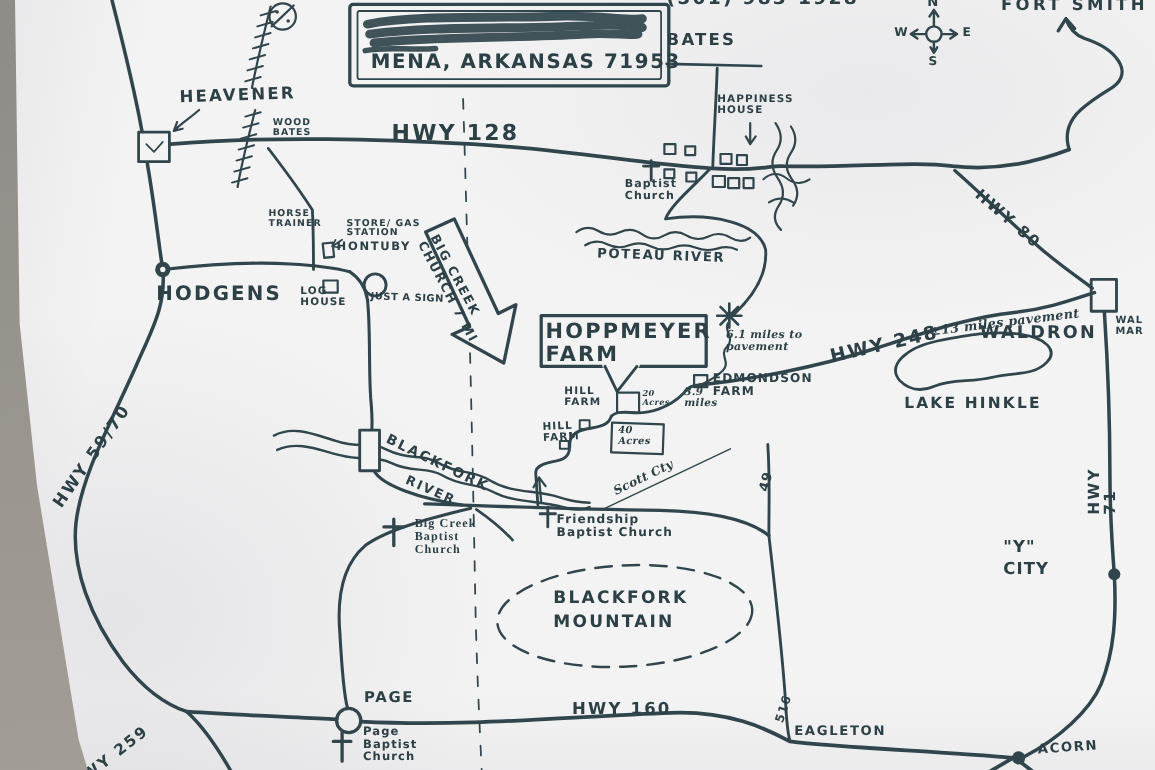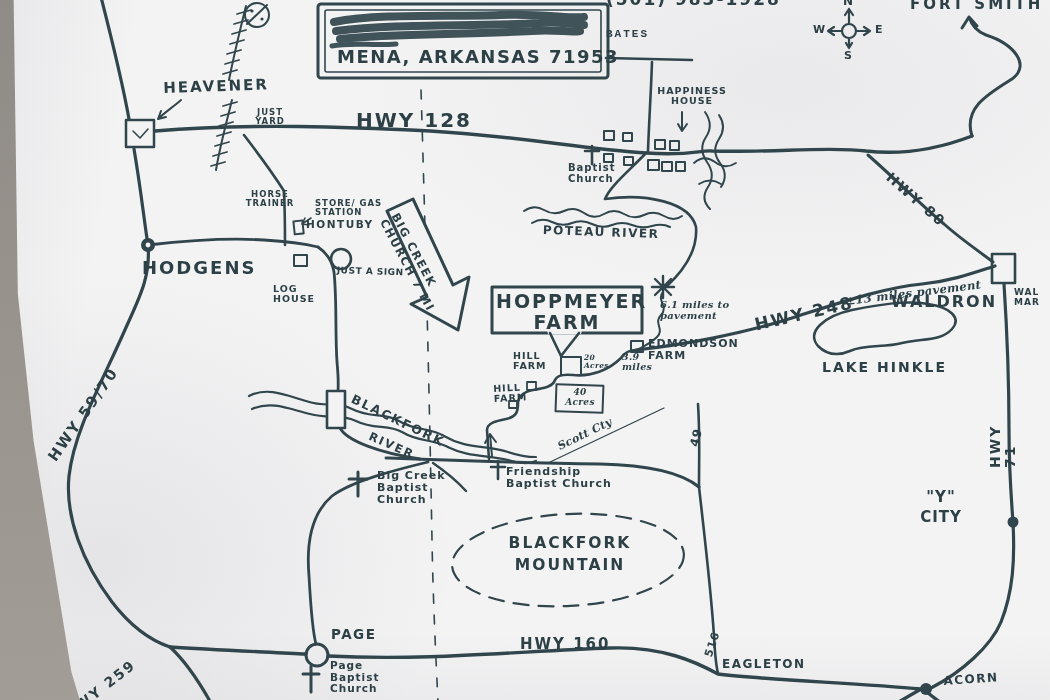--- a/index.html
+++ b/index.html
@@ -12,21 +12,21 @@
       radial-gradient(ellipse 600px 300px at 75% 12%, rgba(120,120,130,0.08), transparent 70%),
       radial-gradient(ellipse 500px 400px at 10% 80%, rgba(100,100,110,0.10), transparent 70%),
       linear-gradient(100deg, rgba(90,90,100,0.07) 0%, transparent 12%),
       linear-gradient(0deg, rgba(90,90,100,0.05) 0%, transparent 10%);}
   .edge{position:absolute;inset:0;pointer-events:none;
     background:linear-gradient(175deg,#8f8b86,#a49f98);
     clip-path:polygon(0% 0%, 1.3% 0%, 1.7% 42%, 3.2% 63%, 6.8% 96%, 7.6% 100%, 0% 100%);}
   svg{position:absolute;left:0;top:0;}
   .lbl{position:absolute;color:#2c4046;font-weight:700;line-height:1.1;
        white-space:pre-line;letter-spacing:1px;transform-origin:0 0;}
-  .c{text-align:center;}
+  .c{text-align:left;}
   .cur{font-family:"DejaVu Serif",serif;font-style:italic;font-weight:600;letter-spacing:0.3px;}
 </style>
 </head>
 <body>
 
 <div id="photo">
   <div class="paper"></div>
   <div class="shade"></div>
 
   <svg width="1050" height="700" viewBox="0 0 1050 700">
@@ -148,40 +148,40 @@
 
       <rect x="992" y="254" width="23" height="29" stroke-width="2.6"></rect>
       <circle cx="317" cy="655" r="11" stroke-width="3"></circle>
       <circle cx="1013" cy="522" r="5.5" fill="#31464c" stroke="none"></circle>
       <circle cx="926" cy="689" r="6" fill="#31464c" stroke="none"></circle>
     </g>
   </svg>
 
   <div class="lbl" style="left:606px;top:-10px;font-size:17px;letter-spacing:2px;">(501) 983-1928</div>
   <div class="lbl" style="left:337px;top:47px;font-size:18px;letter-spacing:1.5px;">MENA, ARKANSAS 71953</div>
-  <div class="lbl" style="left:606px;top:28px;font-size:11px;letter-spacing:2px;font-family:Liberation Mono, monospace;">BATES</div>
+  <div class="lbl" style="left:606px;top:28px;font-size:15px;letter-spacing:2px;">BATES</div>
   <div class="lbl" style="left:910px;top:-4px;font-size:15px;letter-spacing:3px;">FORT SMITH</div>
   <div class="lbl" style="left:843px;top:-5px;font-size:12px;">N</div>
   <div class="lbl" style="left:813px;top:24px;font-size:11px;">W</div>
   <div class="lbl" style="left:875px;top:24px;font-size:11px;">E</div>
   <div class="lbl" style="left:844px;top:50px;font-size:11px;">S</div>
 
   <div class="lbl" style="left:163px;top:80px;font-size:15px;letter-spacing:2px;transform:rotate(-2deg);">HEAVENER</div>
-  <div class="lbl c" style="left:248px;top:108px;font-size:8.5px;width:44px;">JUST YARD</div>
+  <div class="lbl c" style="left:248px;top:108px;font-size:8.5px;width:44px;">WOOD BATES</div>
   <div class="lbl" style="left:356px;top:109px;font-size:20px;letter-spacing:2px;">HWY 128</div>
   <div class="lbl" style="left:893px;top:170px;font-size:14px;letter-spacing:2px;transform:rotate(41deg);">HWY 80</div>
   <div class="lbl c" style="left:652px;top:86px;font-size:9.5px;width:80px;">HAPPINESS HOUSE</div>
   <div class="lbl" style="left:568px;top:162px;font-size:10px;width:52px;font-weight:600;">Baptist Church</div>
   <div class="lbl" style="left:543px;top:224px;font-size:12px;letter-spacing:1.5px;transform:rotate(2deg);">POTEAU RIVER</div>
 
   <div class="lbl" style="left:142px;top:224px;font-size:18px;letter-spacing:2px;margin-top:34px;">HODGENS</div>
   <div class="lbl c" style="left:244px;top:190px;font-size:8.5px;width:52px;">HORSE TRAINER</div>
   <div class="lbl" style="left:315px;top:199px;font-size:8.5px;width:82px;">STORE/ GAS STATION</div>
   <div class="lbl" style="left:306px;top:219px;font-size:10.5px;letter-spacing:1.5px;">HONTUBY</div>
-  <div class="lbl" style="left:273px;top:284px;font-size:9.5px;width:46px;">LOG HOUSE</div>
+  <div class="lbl" style="left:273px;top:260px;font-size:9.5px;width:46px;">LOG HOUSE</div>
   <div class="lbl" style="left:337px;top:266px;font-size:9px;letter-spacing:0.5px;transform:rotate(2deg);">JUST A SIGN</div>
   <div class="lbl" style="left:400px;top:211px;font-size:11.5px;letter-spacing:1.5px;width:104px;transform:rotate(62deg);">BIG CREEK
 CHURCH 7 MI</div>
 
   <div class="lbl c" style="left:496px;top:291px;font-size:19px;letter-spacing:2px;width:142px;">HOPPMEYER FARM</div>
   <div class="lbl cur" style="left:660px;top:299px;font-size:10px;width:78px;">6.1 miles to pavement</div>
   <div class="lbl" style="left:648px;top:338px;font-size:11px;width:92px;letter-spacing:1px;">EDMONDSON FARM</div>
   <div class="lbl cur" style="left:622px;top:352px;font-size:9.5px;width:36px;">3.9 miles</div>
   <div class="lbl" style="left:513px;top:351px;font-size:9.5px;width:38px;">HILL FARM</div>
   <div class="lbl" style="left:493px;top:384px;font-size:9.5px;width:38px;transform:rotate(-3deg);">HILL FARM</div>
@@ -192,21 +192,21 @@
   <div class="lbl cur" style="left:845px;top:295px;font-size:11.5px;width:150px;white-space:nowrap;transform:rotate(-7deg);">±13 miles pavement</div>
   <div class="lbl" style="left:891px;top:261px;font-size:16px;letter-spacing:2px;margin-top:32px;">WALDRON</div>
   <div class="lbl" style="left:1014px;top:288px;font-size:9px;width:36px;font-weight:600;">WAL MAR</div>
   <div class="lbl" style="left:822px;top:360px;font-size:14px;letter-spacing:2px;">LAKE HINKLE</div>
   <div class="lbl" style="left:988px;top:468px;font-size:14px;letter-spacing:2px;transform:rotate(-90deg);">HWY 71</div>
 
   <div class="lbl c" style="left:912px;top:488px;font-size:15px;letter-spacing:1px;width:58px;line-height:1.3;">"Y" CITY</div>
 
   <div class="lbl" style="left:355px;top:392px;font-size:12.5px;letter-spacing:2px;transform:rotate(26deg);">BLACKFORK</div>
   <div class="lbl" style="left:372px;top:430px;font-size:11.5px;letter-spacing:2px;transform:rotate(24deg);">RIVER</div>
-  <div class="lbl" style="left:377px;top:470px;font-size:11px;width:78px;font-weight:600;">Big Creek Baptist Church</div>
+  <div class="lbl" style="left:377px;top:470px;font-size:11px;width:78px;font-weight:600;font-family:Liberation Serif, serif;">Big Creek Baptist Church</div>
   <div class="lbl" style="left:506px;top:466px;font-size:11px;width:116px;font-weight:600;">Friendship Baptist Church</div>
   <div class="lbl cur" style="left:556px;top:442px;font-size:11px;transform:rotate(-26deg);">Scott Cty</div>
   <div class="lbl" style="left:688px;top:445px;font-size:12px;transform:rotate(-75deg);">49</div>
   <div class="lbl" style="left:703px;top:655px;font-size:11px;transform:rotate(-72deg);">516</div>
 
   <div class="lbl c" style="left:503px;top:533px;font-size:15.5px;letter-spacing:2px;width:134px;line-height:1.4;">BLACKFORK MOUNTAIN</div>
 
   <div class="lbl" style="left:331px;top:627px;font-size:13.5px;letter-spacing:1.5px;">PAGE</div>
   <div class="lbl" style="left:330px;top:660px;font-size:10.5px;width:56px;font-weight:600;">Page Baptist Church</div>
   <div class="lbl" style="left:520px;top:636px;font-size:15px;letter-spacing:2px;">HWY 160</div>

